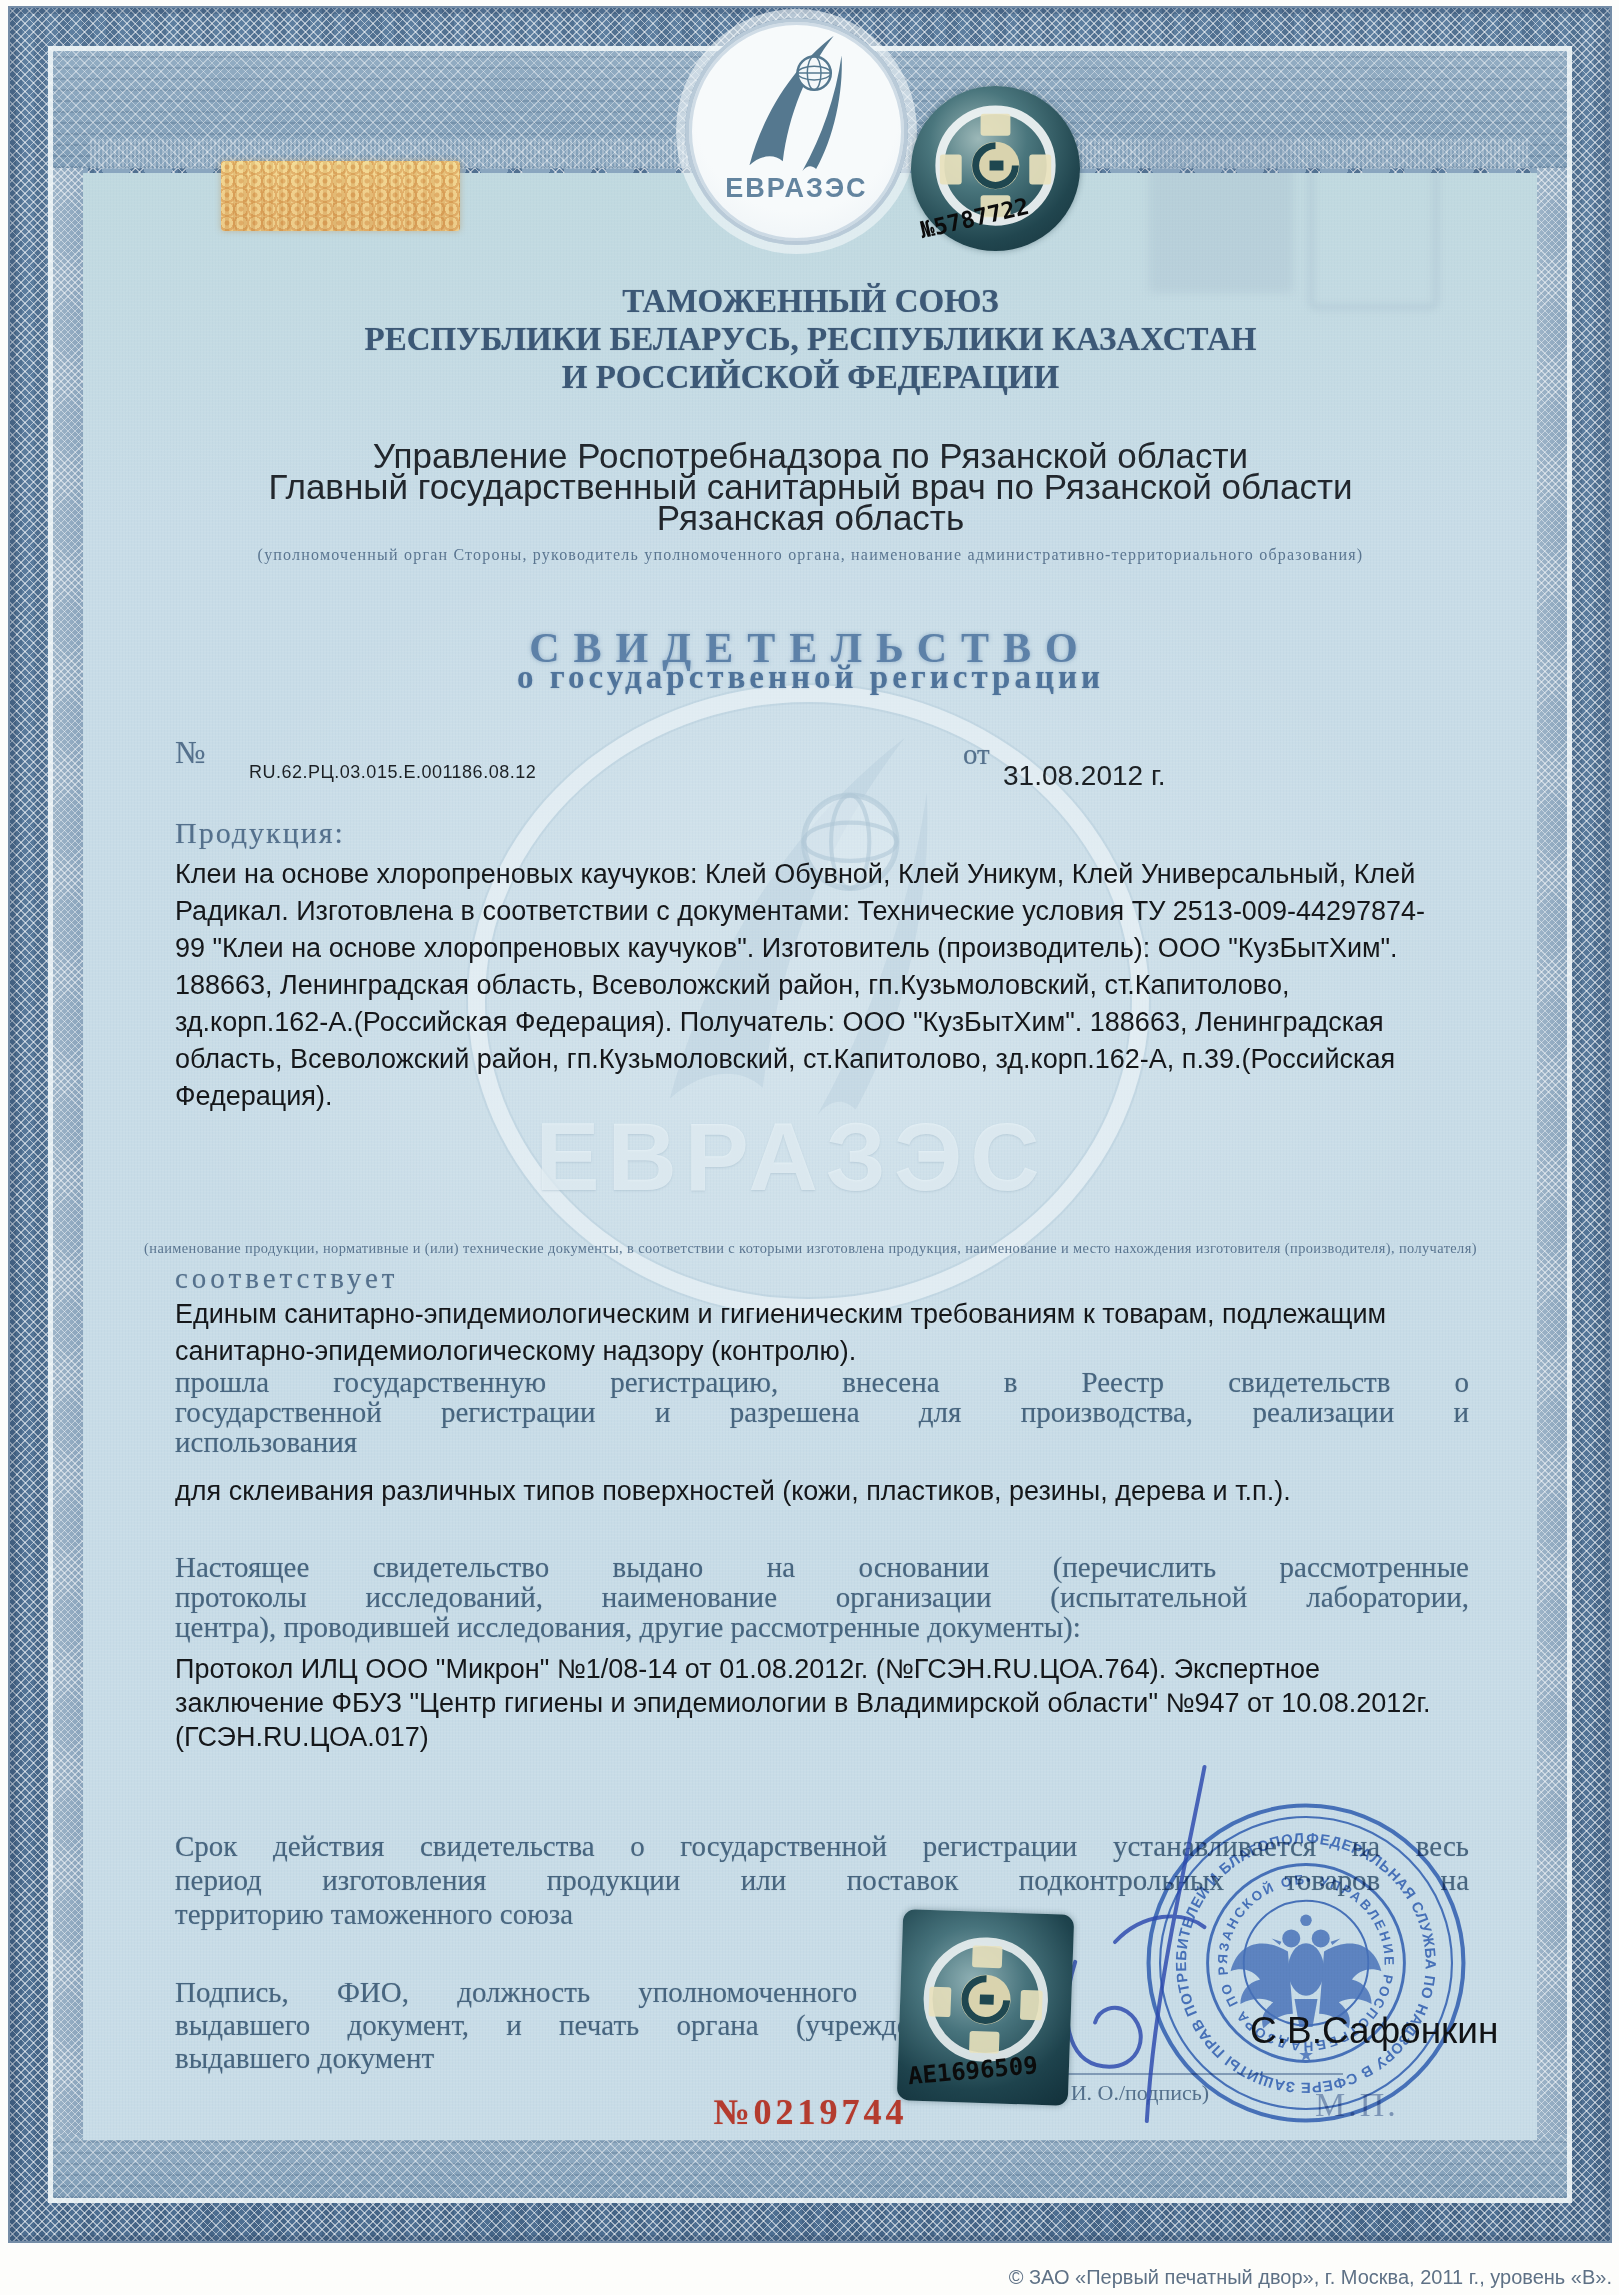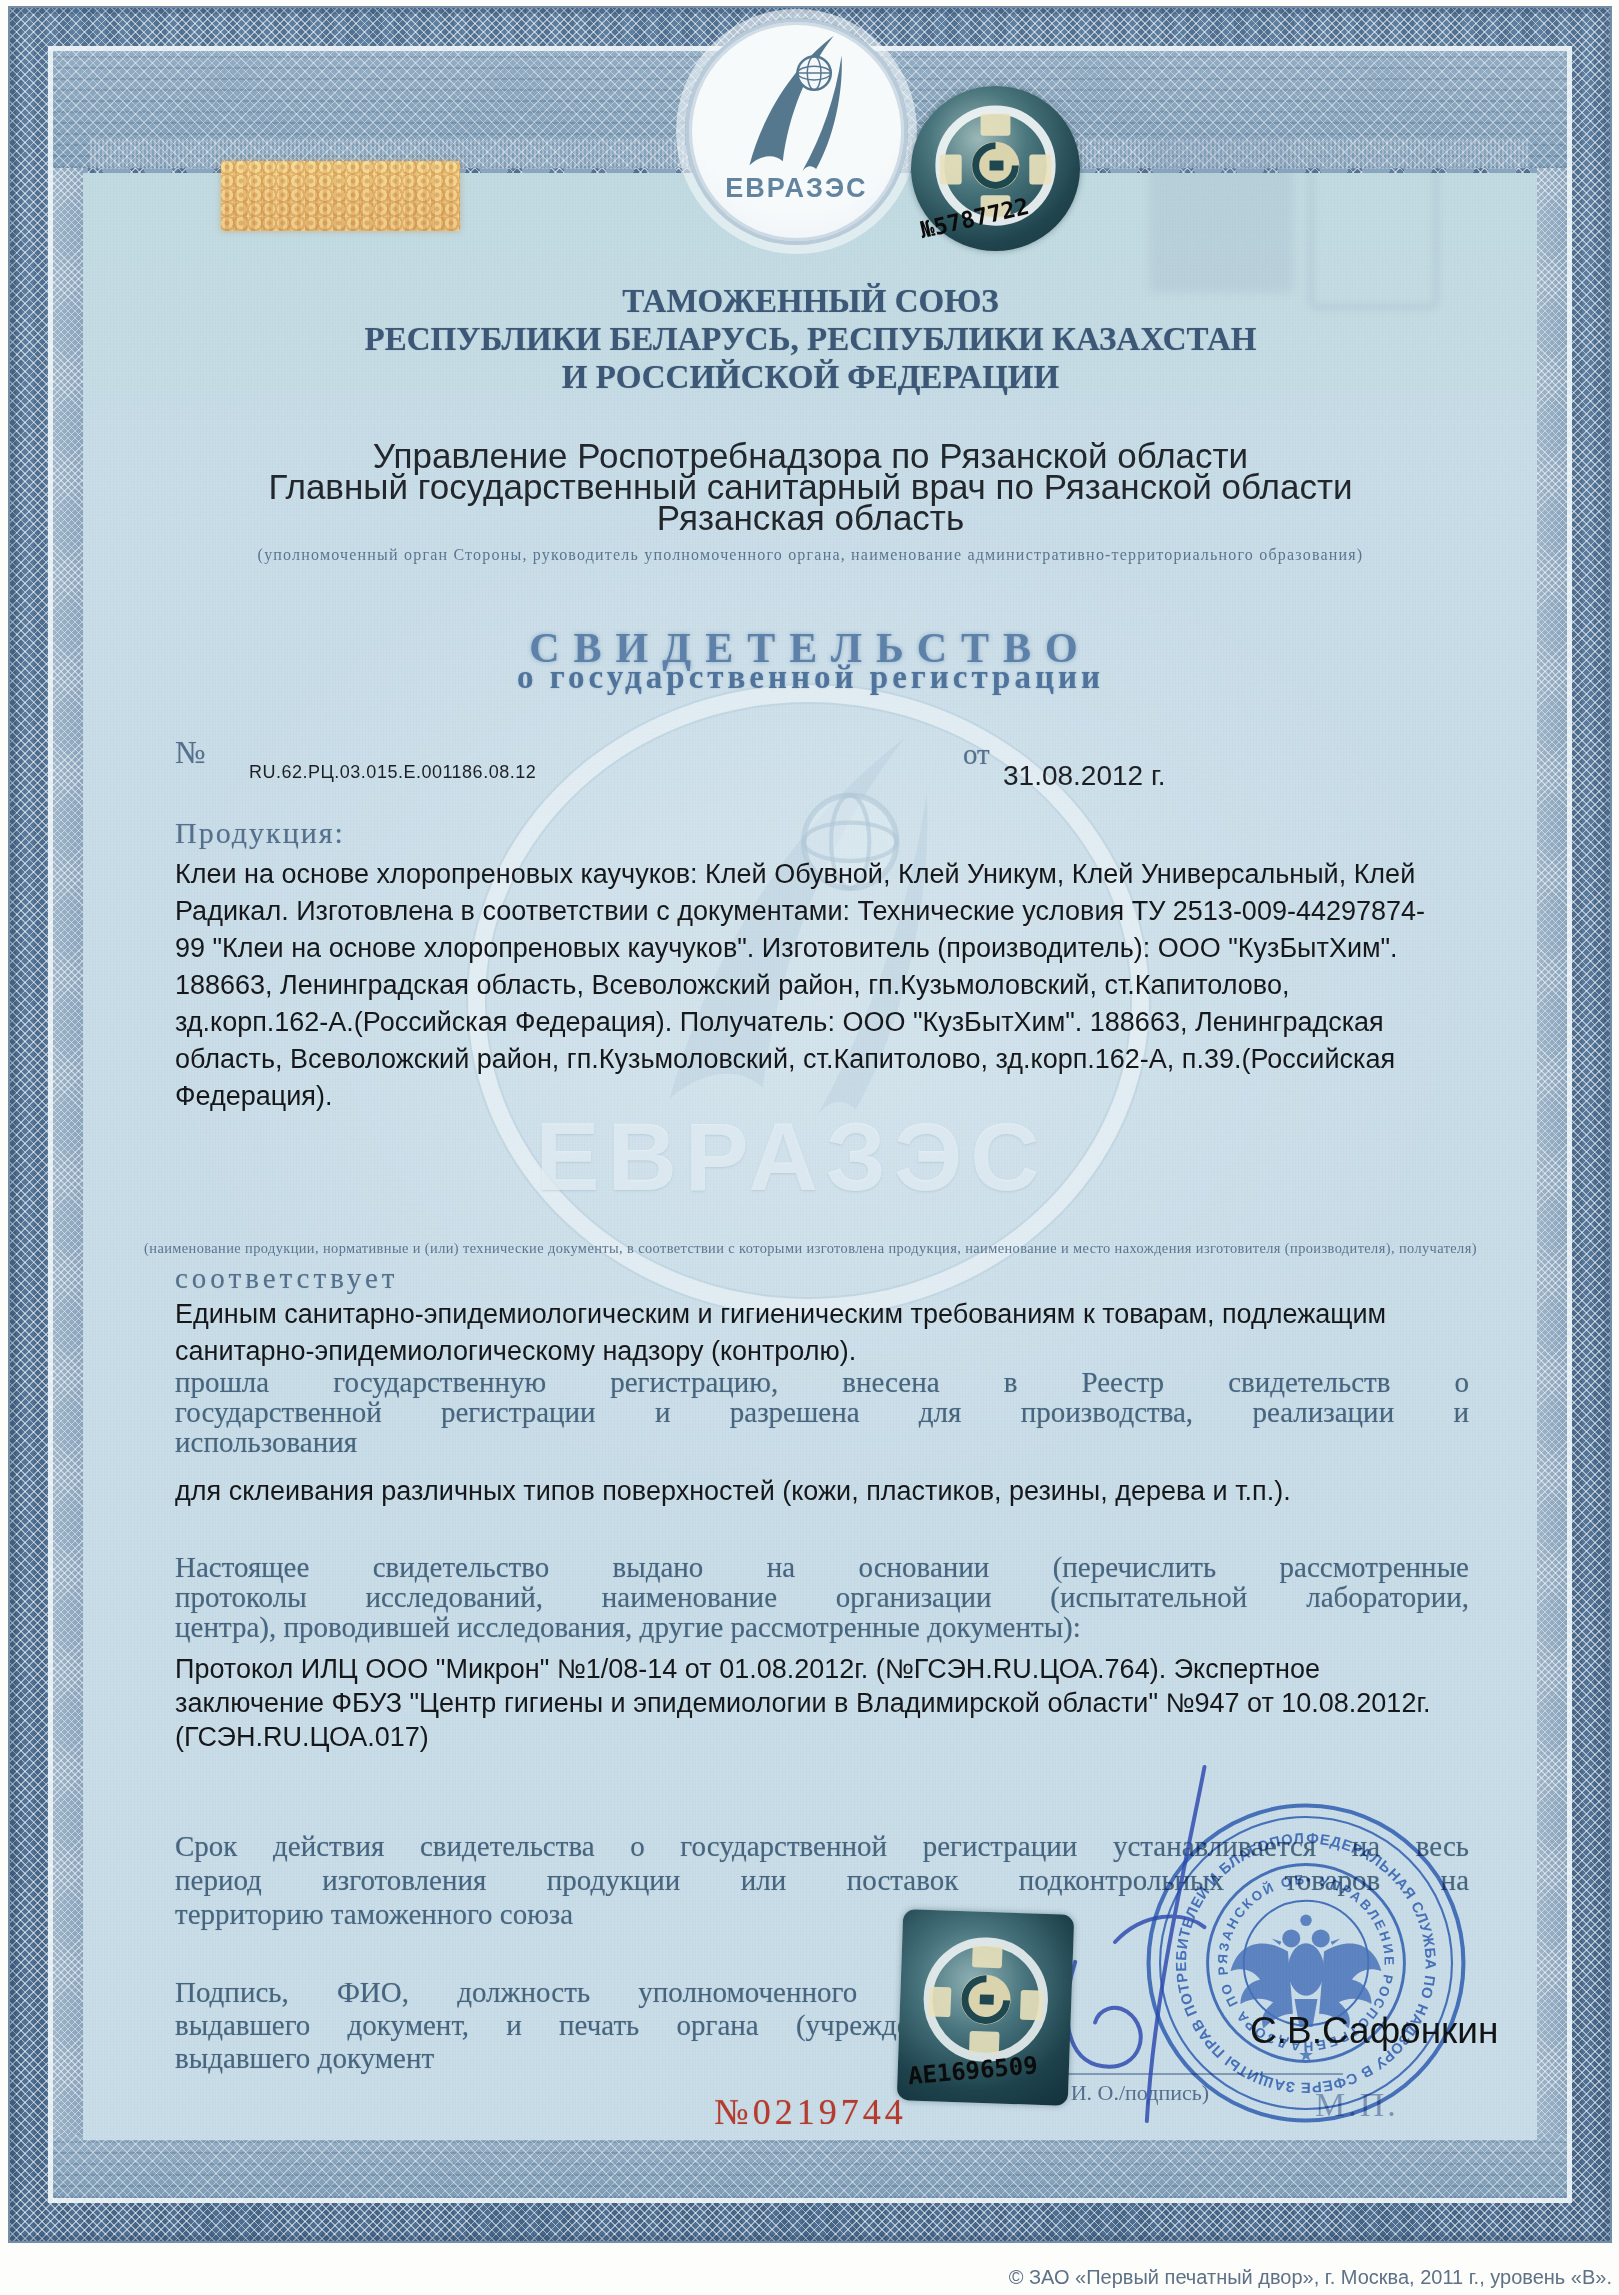--- a/index.html
+++ b/index.html
@@ -119,21 +119,21 @@
   .registered-par{top:1367px;font-size:29px;line-height:30px;}
   .usage-par{top:1473px;}
   .basis-par{top:1552px;font-size:29px;line-height:30px;}
   .docs-par{top:1652px;line-height:34px;}
   .validity-par{top:1829px;font-size:29px;line-height:34px;}
   .sig-par{top:1976px;width:796px;font-size:29px;line-height:33px;}
   .sig-line{left:1010px;top:2073px;width:333px;border-top:2px solid rgba(70,100,140,.55);z-index:5;}
   .sig-caption{left:1035px;top:2080px;font-size:22px;color:#54708c;z-index:5;}
   .sig-name{left:1250px;top:2010px;font-size:37px;color:#101214;z-index:7;}
   .mp-mark{left:1315px;top:2086px;font-size:34px;letter-spacing:3px;color:rgba(60,90,140,.55);z-index:6;}
-  .blank-number{top:2091px;font-weight:normal;font-size:36px;letter-spacing:4px;color:#b43b2e;
+  .blank-number{top:2091px;font-weight:bold;font-size:36px;letter-spacing:4px;color:#b43b2e;
     text-shadow:0 0 1px rgba(180,59,46,.5);z-index:5;}
   .footer-note{right:8px;top:2266px;font-size:20px;color:#5e7186;text-align:right;}
 
   .stamp-wrap{left:1142px;top:1799px;width:328px;height:328px;z-index:6;opacity:.85;
     mix-blend-mode:multiply;}
   .pen-wrap{left:1055px;top:1761px;width:299px;height:368px;z-index:7;}
 </style>
 </head>
 <body>
 

